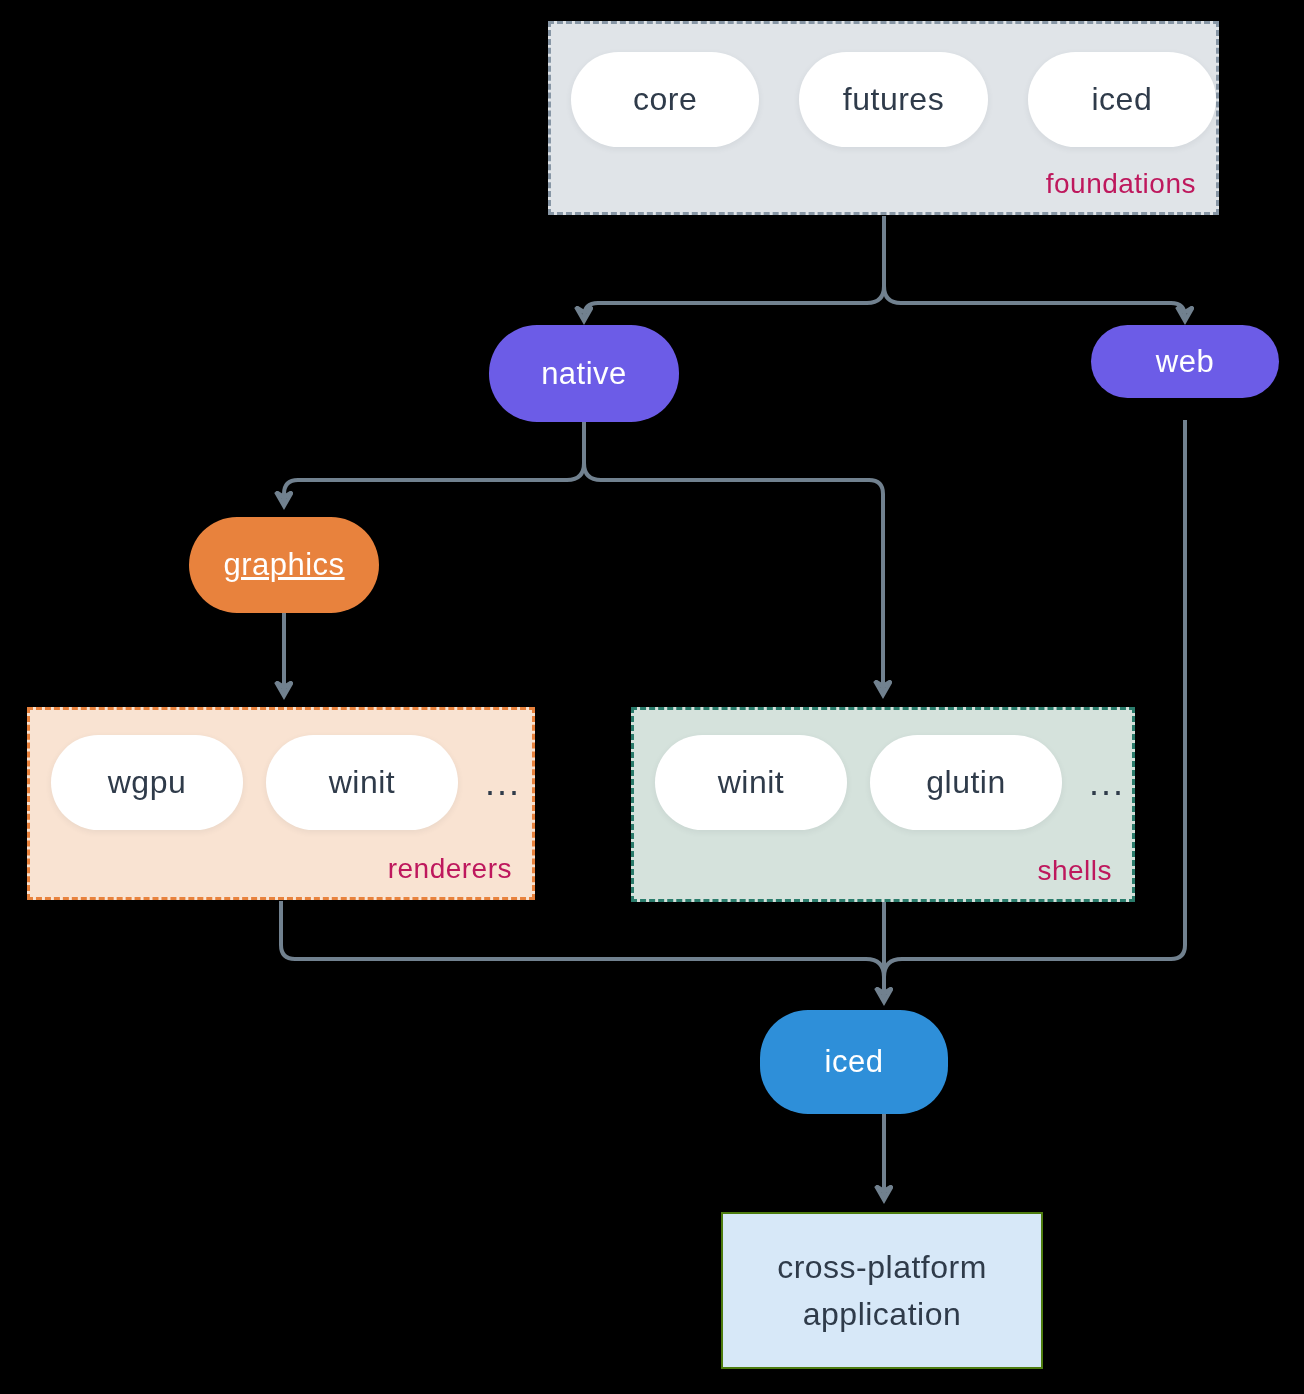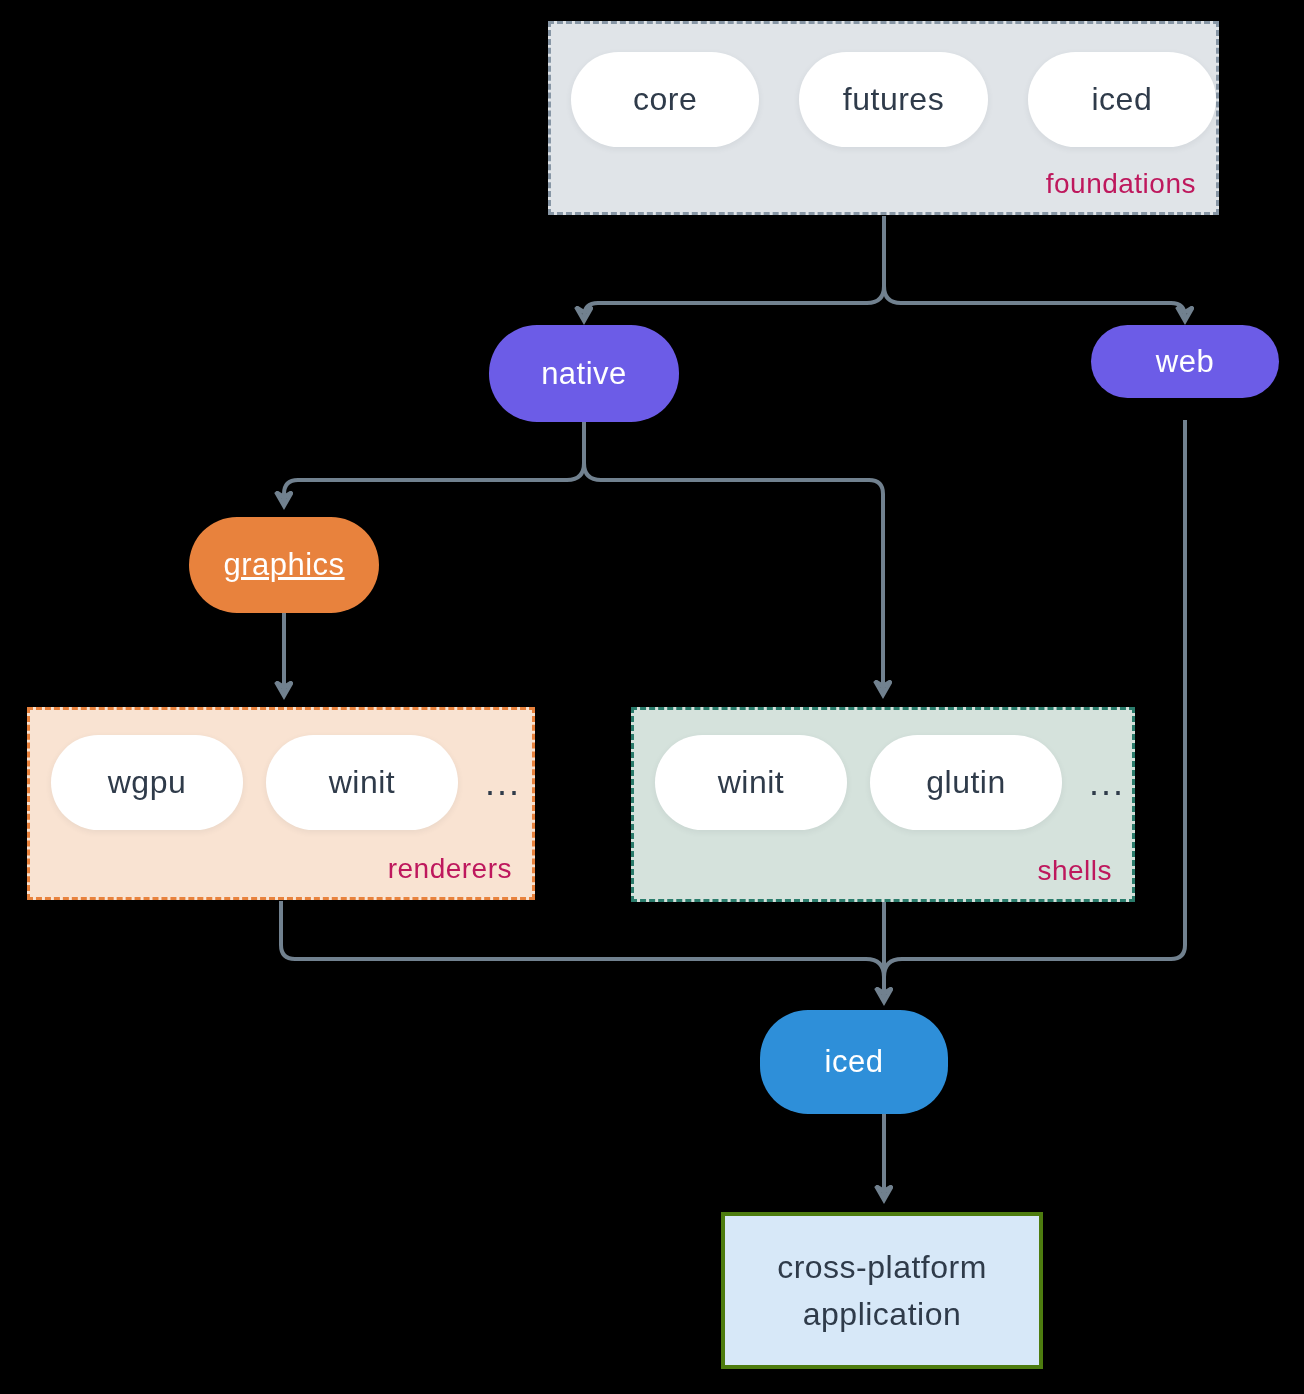--- a/index.html
+++ b/index.html
@@ -29,21 +29,21 @@
 
   
   .node { position: absolute; display: flex; align-items: center; justify-content: center;
           border-radius: 48px; color: #ffffff; font-size: 31px; letter-spacing: 0.5px; }
   .node.purple { background: #6c5ce7; text-align: right; }
   .node.orange { background: #e8823d; }
   .node.blue { background: #2e8fd9; }
 
   
   .app-box { position: absolute; left: 721px; top: 1212px; width: 322px; height: 157px;
-             background: #d7e8f8; border: 4px solid #4d7c0f;
+             background: #d7e8f8; border: 2px solid #4d7c0f;
              display: flex; flex-direction: column; align-items: center; justify-content: center;
              color: #2f3b4a; font-size: 32px; line-height: 47px; letter-spacing: 0.5px; text-align: center; }
 </style>
 </head>
 <body>
 
 <div id="canvas">
 
   <svg id="edges" viewBox="0 0 1304 1394" xmlns="http://www.w3.org/2000/svg">
     <defs>

